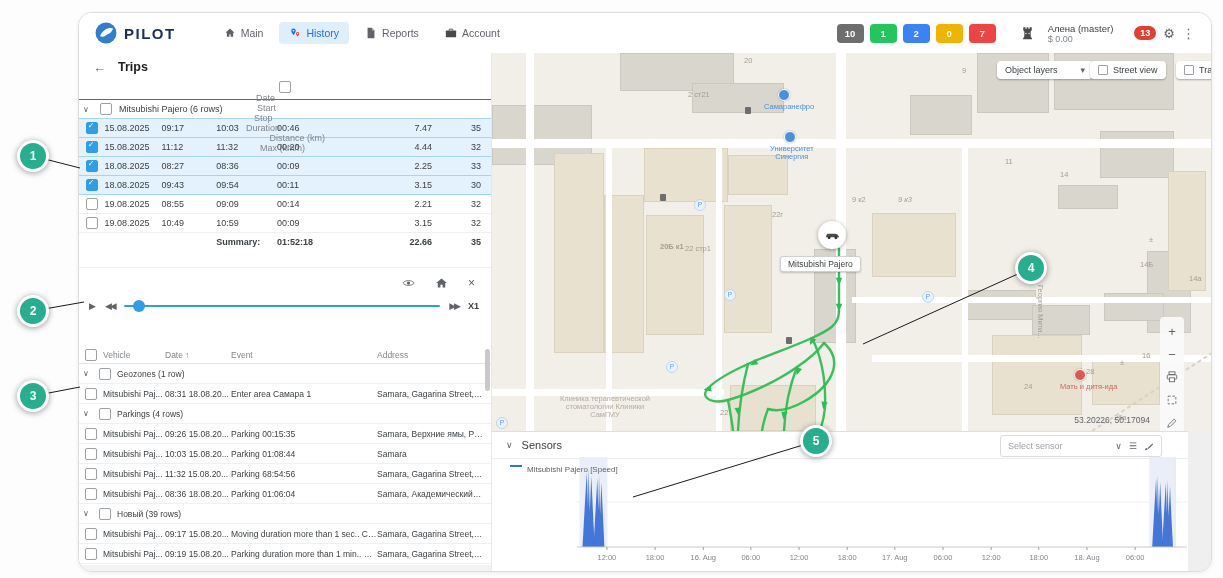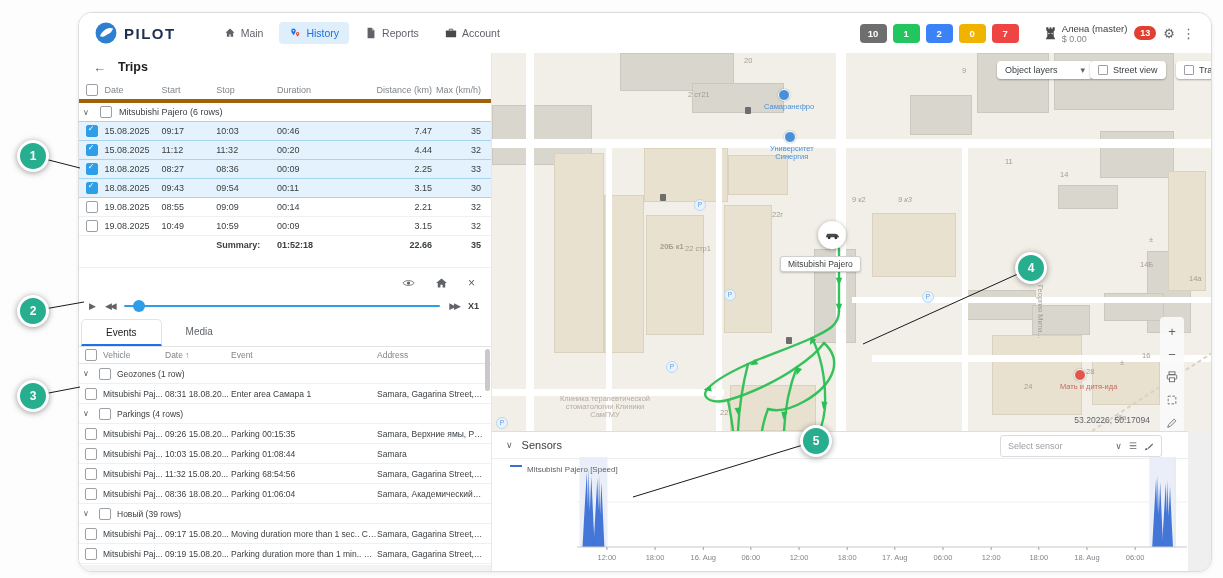--- a/index.html
+++ b/index.html
@@ -9,37 +9,37 @@
   .topbar{height:40px;display:flex;align-items:center;padding:0 16px;gap:8px;background:#fff;}
   .brand{display:flex;align-items:center;gap:7px;font-weight:bold;font-size:15px;color:#1d3050;letter-spacing:1.5px;}
   .brand svg{width:22px;height:22px;}
   #nav{display:flex;gap:6px;margin-left:30px;}
   .nav-item{display:flex;align-items:center;gap:5px;font-size:10.5px;color:#5f6368;padding:5px 10px;border-radius:4px;cursor:pointer;}
   .nav-item.active{background:#dfeefb;color:#1a73e8;}
   .nav-ic svg{width:12px;height:12px;display:block;}
   .top-right{margin-left:auto;display:flex;align-items:center;gap:7px;}
   #badges{display:flex;gap:6px;margin-right:16px;}
   .badge{min-width:21px;height:19px;border-radius:4px;color:#fff;font-size:9.5px;font-weight:bold;display:flex;align-items:center;justify-content:center;padding:0 3px;}
-  .user{display:flex;align-items:center;gap:3px;}
+  .user{display:flex;align-items:center;gap:12px;margin-right:14px;}
   .user svg{width:17px;height:17px;}
   .user-name{font-size:9.5px;color:#3c4043;}
   .user-balance{font-size:9px;color:#80868b;}
   .notif{background:#e23f33;color:#fff;border-radius:9px;font-size:9px;font-weight:bold;padding:2px 6px;}
   .tb-ic{font-size:13px;color:#5f6368;cursor:pointer;}
   
   .content{position:absolute;top:40px;left:0;right:0;bottom:0;display:flex;}
   .left{width:412px;position:relative;border-right:1px solid #e7e7e7;background:#fff;overflow:hidden;}
   .right{flex:1;position:relative;background:#efefef;}
   
   .trips-head{position:absolute;top:0;left:0;right:0;height:28px;display:flex;align-items:center;gap:12px;padding:0 14px;}
   .back{font-size:13px;color:#5f6368;cursor:pointer;}
   .page-title{font-size:12.5px;font-weight:bold;color:#202124;}
   #trips-table{position:absolute;top:28px;left:0;right:0;}
   .trow{display:flex;align-items:center;height:18px;font-size:9px;border-bottom:1px solid #f0f0f0;}
-  .trow.thead{color:#80868b;border-bottom:4px solid #a16207;}
+  .trow.thead{color:#80868b;border-bottom:1px solid #a16207;flex-direction:column;}
   .trow.group{color:#3c4043;}
   .trow.sel{background:#e3f2fc;border-top:1px solid #a6d4f2;border-bottom:1px solid #a6d4f2;margin-top:-1px;}
   .trow.summary{font-weight:bold;border-bottom:none;}
   .cbc{width:26px;display:flex;justify-content:center;align-items:center;}
   .cb{width:10px;height:10px;border:1px solid #9aa0a6;border-radius:2px;background:#fff;position:relative;cursor:pointer;}
   .cb.checked{background:#2f9ee8;border-color:#2f9ee8;}
   .cb.checked::after{content:"✓";position:absolute;left:1px;top:-2px;color:#fff;font-size:8px;}
   .chev{width:14px;text-align:center;color:#5f6368;font-size:8px;cursor:pointer;}
   .c0{width:58px;} .c1{width:56px;} .c2{width:62px;} .c3{width:78px;}
   .c4{width:80px;text-align:right;} .c5{width:50px;text-align:right;padding-right:10px;}
@@ -298,24 +298,20 @@
           <span class="pb-btn">◀◀</span>
           <div class="pb-track">
             <div class="pb-line"></div>
             <div class="pb-knob"></div>
           </div>
           <span class="pb-btn">▶▶</span>
           <span class="pb-speed">X1</span>
         </div>
       </div>
 
-      <div class="tabs">
-        <div class="tab active">Events</div>
-        <div class="tab">Media</div>
-      </div>
       <div id="events-table">
           <div class="erow thead">
             <div class="ecb">
               <span class="cb"></span>
             </div>
             <div class="e0">Vehicle</div>
             <div class="e1">Date ↑</div>
             <div class="e2">Event</div>
             <div class="e3">Address</div>
           </div>

